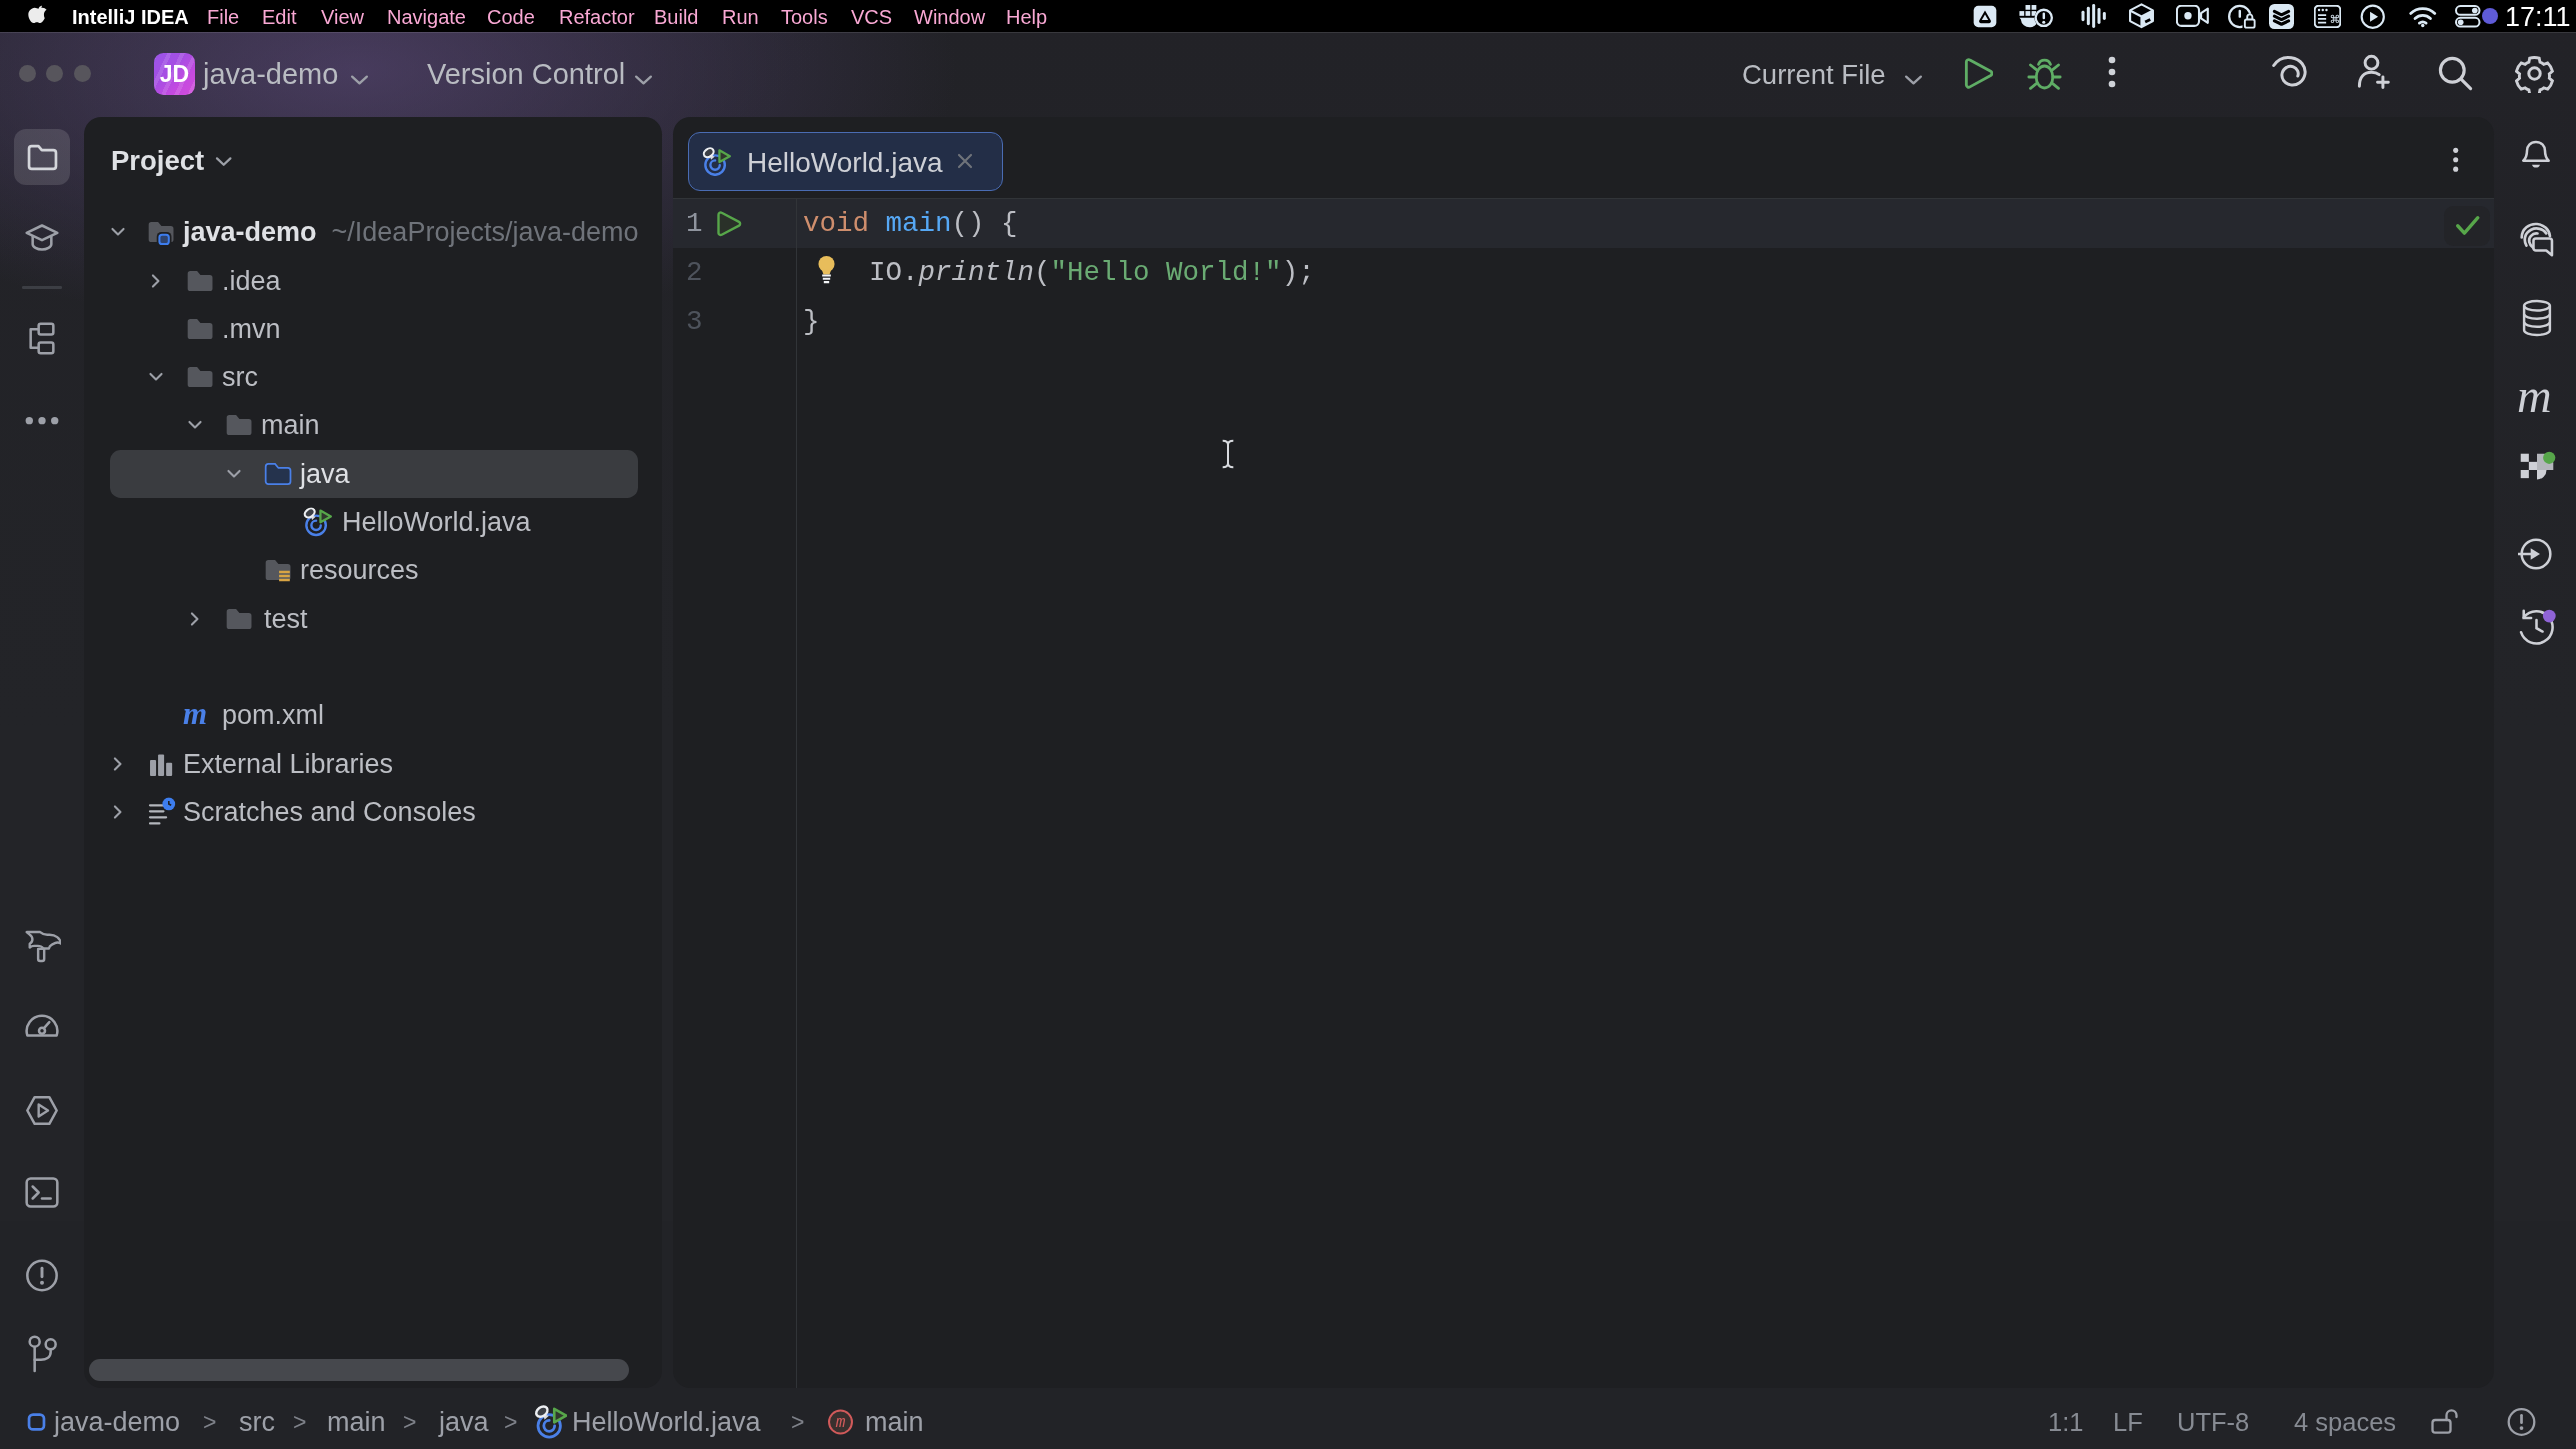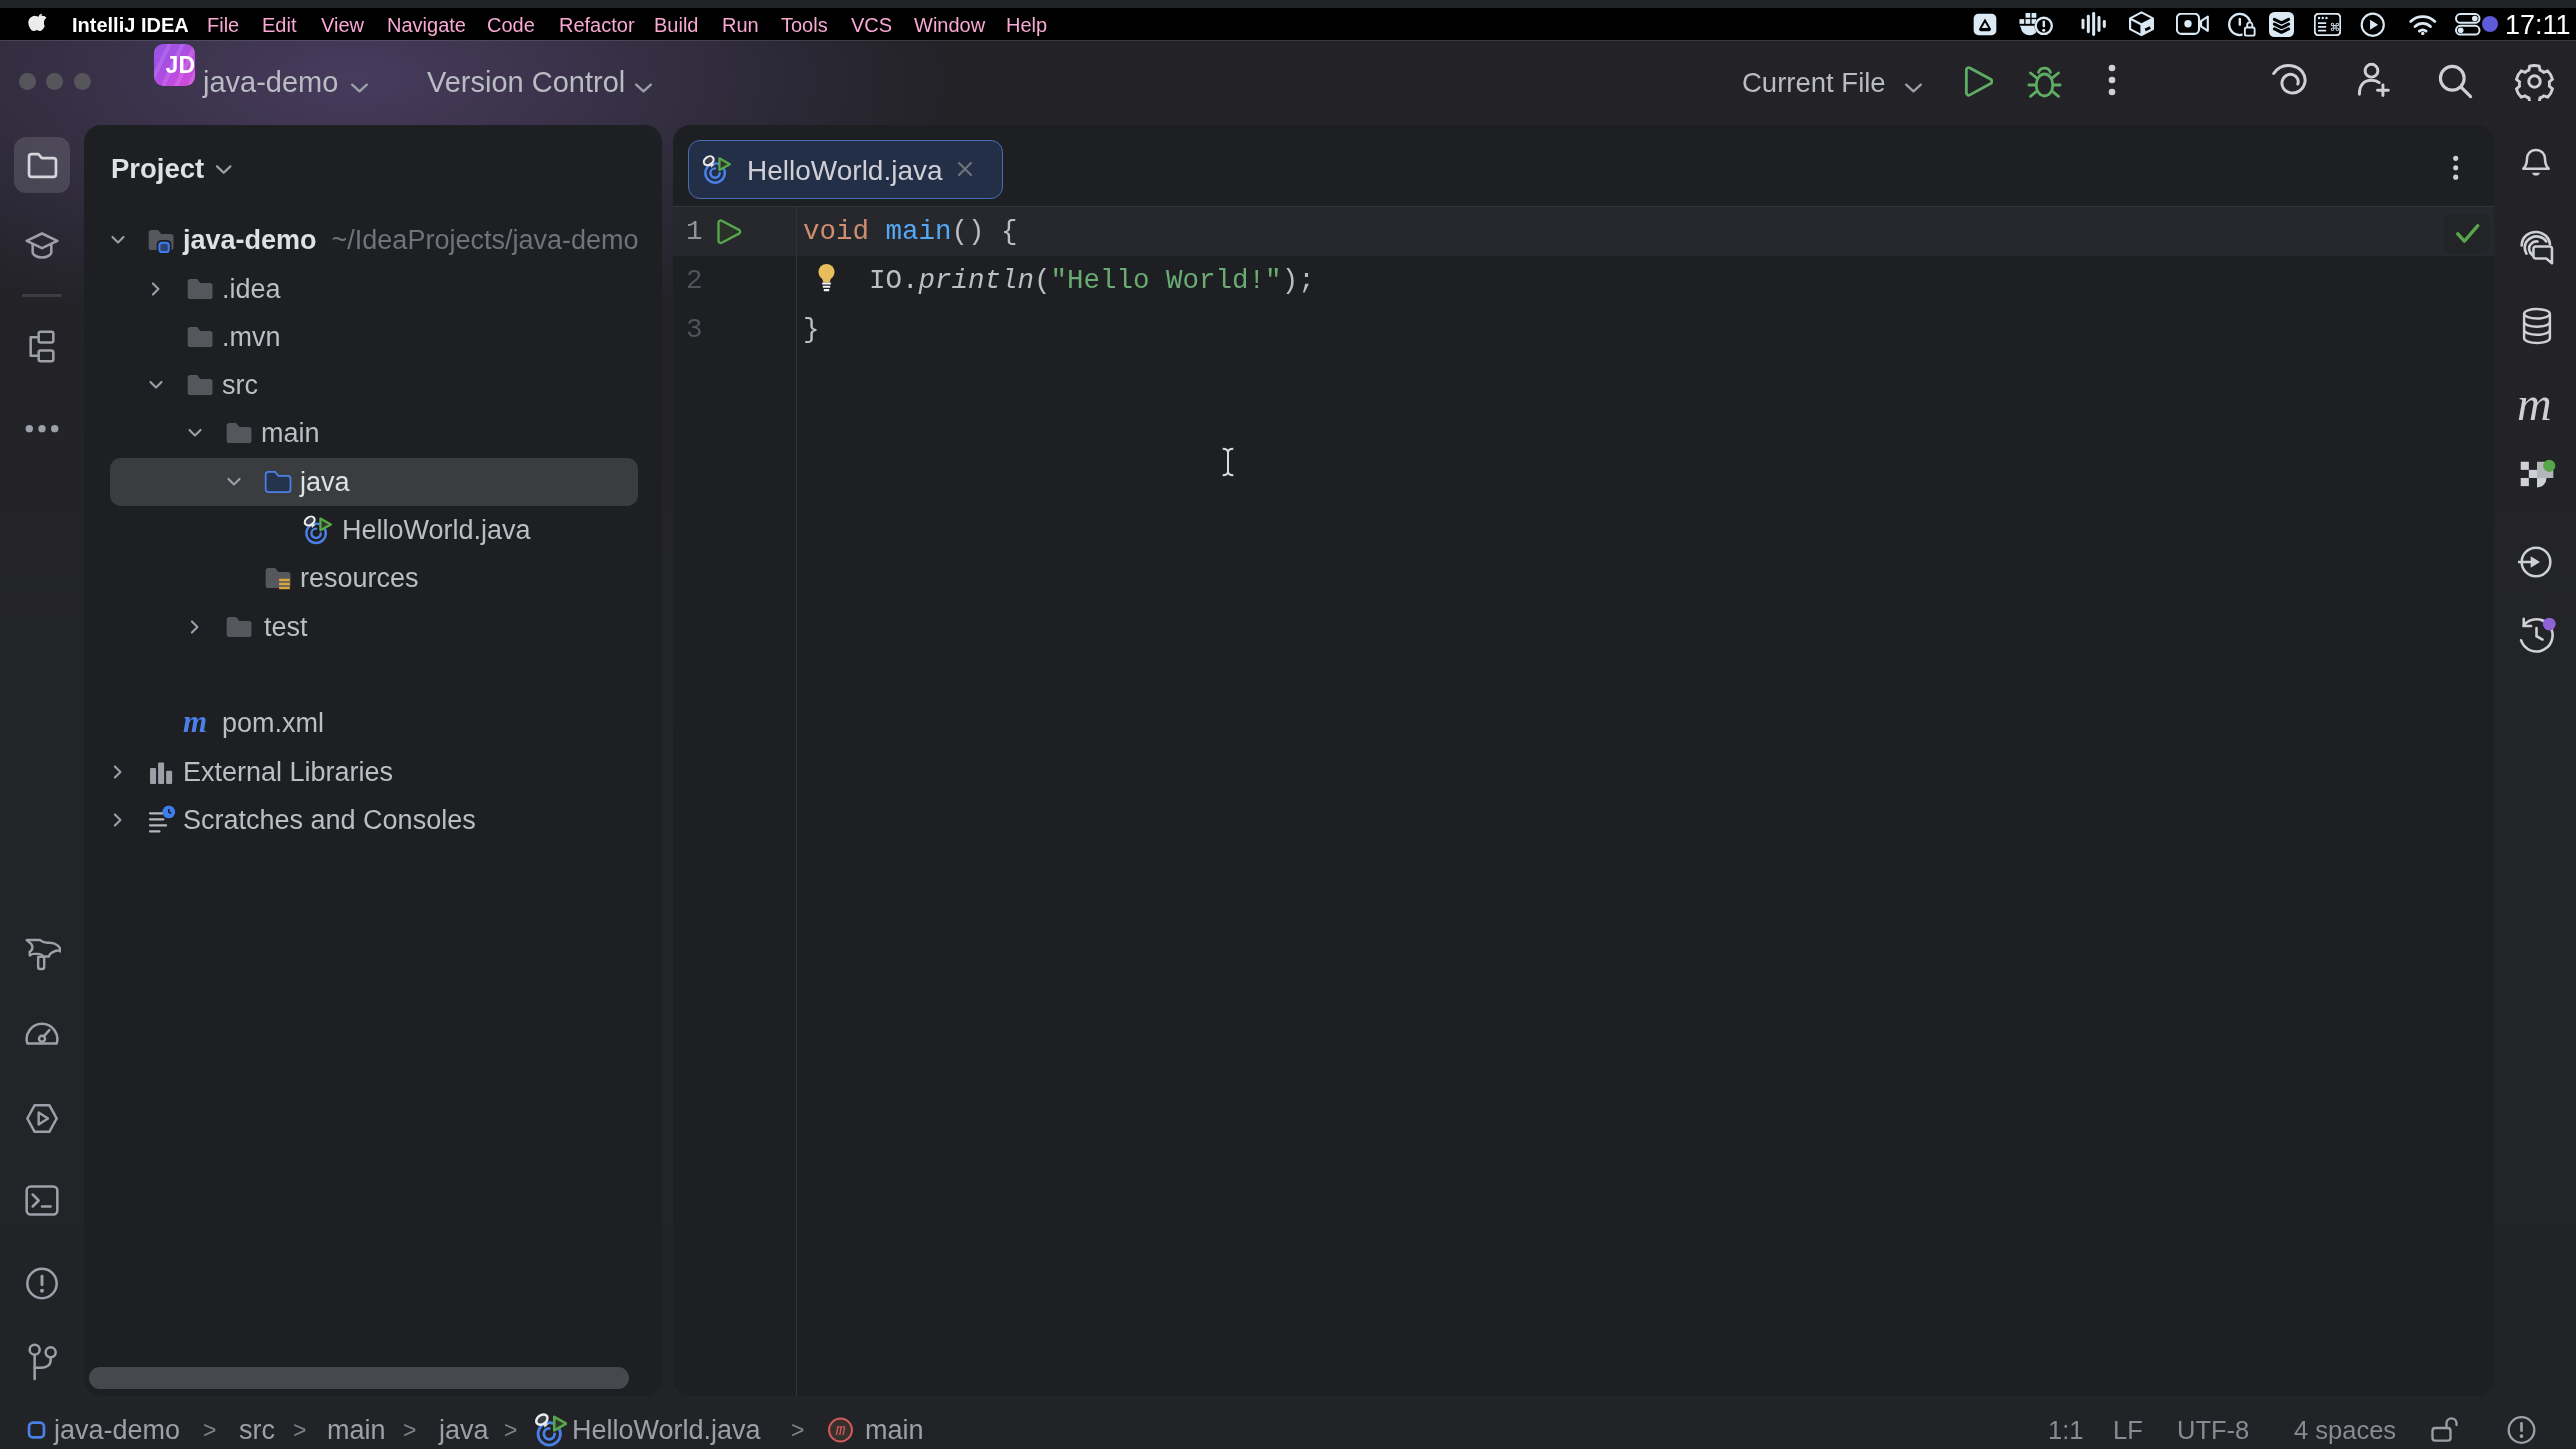--- a/index.html
+++ b/index.html
@@ -3,32 +3,31 @@
 <meta charset="utf-8">
 <style>
   * { margin:0; padding:0; box-sizing:border-box; }
   html,body { width:2576px; height:1449px; overflow:hidden; background:#222327; }
   body { font-family:"Liberation Sans", sans-serif; }
   #root { position:absolute; top:0; left:0; width:2576px; height:1221px;
     background:
       radial-gradient(771px 335px at 356px 70px, rgba(99,78,133,0.55), rgba(72,60,99,0.26) 55%, rgba(40,38,52,0.0) 78%),
       radial-gradient(1140px 436px at 134px 0px, rgba(58,51,75,0.22), rgba(40,38,52,0.0) 62%),
       linear-gradient(180deg, #222227 0%, #232428 60%, #232428 100%);
-    margin-top: 8px;
   }
   .abs { position:absolute; }
   
   #menubar { position:absolute; top:0; left:0; width:2576px; height:32px; background:#000; color:#e6e6e6; }
   .menuitem { position:absolute; top:0; height:32px; line-height:34px; font-size:20px; color:#f9a8d4; }
   
   #titlebar { position:absolute; top:32px; left:0; width:2576px; height:85px; }
   .tl { position:absolute; top:33px; width:17px; height:17px; border-radius:50%; background:#57555c; }
-  #jdicon { position:absolute; left:154px; top:4px; width:41px; height:42px; border-radius:9.4px;
+  #jdicon { position:absolute; left:154px; top:21px; width:41px; height:42px; border-radius:9.4px;
     background:repeating-linear-gradient(115deg, rgba(255,255,255,0.12) 0 4px, rgba(255,255,255,0) 4px 12px), linear-gradient(135deg,#9a55e8 0%, #a64ee3 40%, #c44ae0 70%, #d34ddb 100%);
-    color:#fff; font-weight:bold; font-size:23px; text-align:right; line-height:43px; }
+    color:#fff; font-weight:bold; font-size:23px; text-align:center; line-height:43px; }
   .tbtext { position:absolute; color:#b9bcc2; font-size:29px; top:25.5px; }
   
   .panel { position:absolute; top:117px; background:#1e1f22; border-radius:17.4px; }
   #project { left:84px; width:578px; height:1271px; overflow:hidden; }
   #editor  { left:673px; width:1821px; height:1271px; overflow:hidden; }
   
   .row { position:absolute; left:0; width:578px; height:48px; }
   .rowlbl { position:absolute; top:50%; transform:translateY(-50%); font-size:27px; color:#bcbec4; white-space:nowrap; }
   .chev { position:absolute; top:50%; transform:translateY(-50%); width:16px; height:16px; }
   .ticon { position:absolute; top:50%; transform:translateY(-50%); width:29.5px; height:29.5px; }

